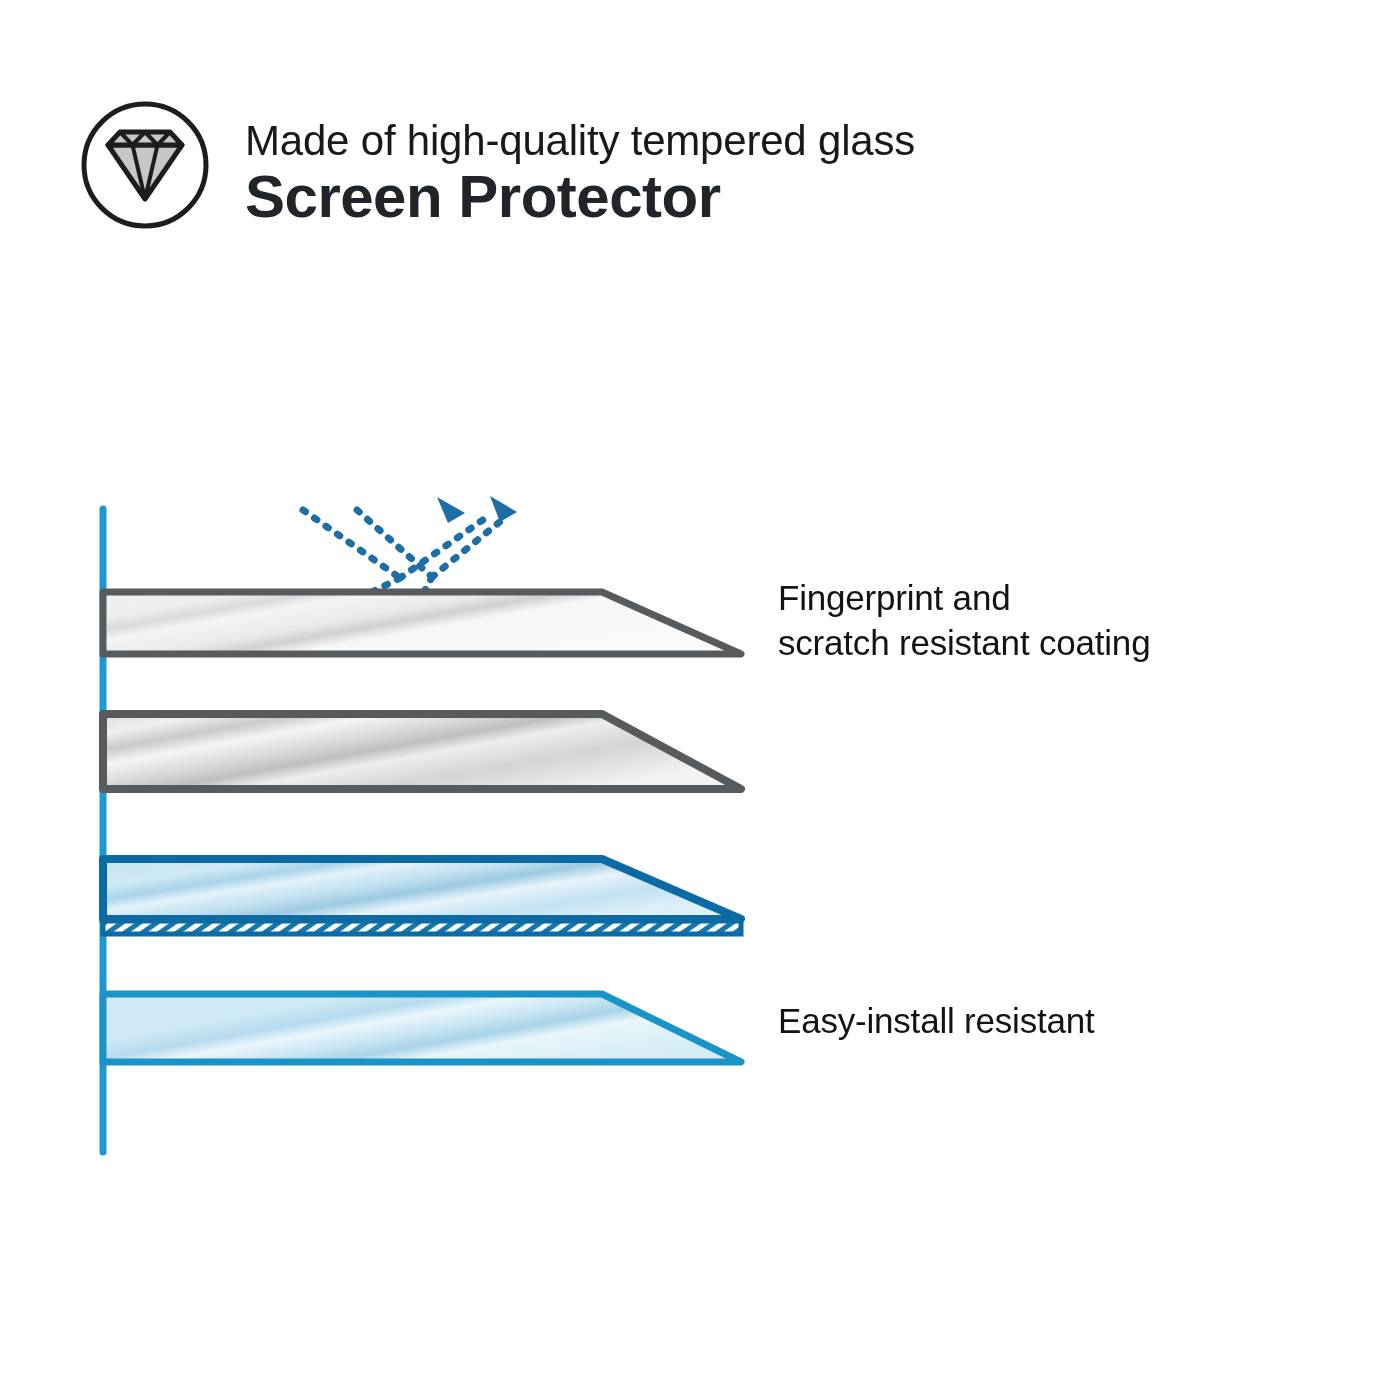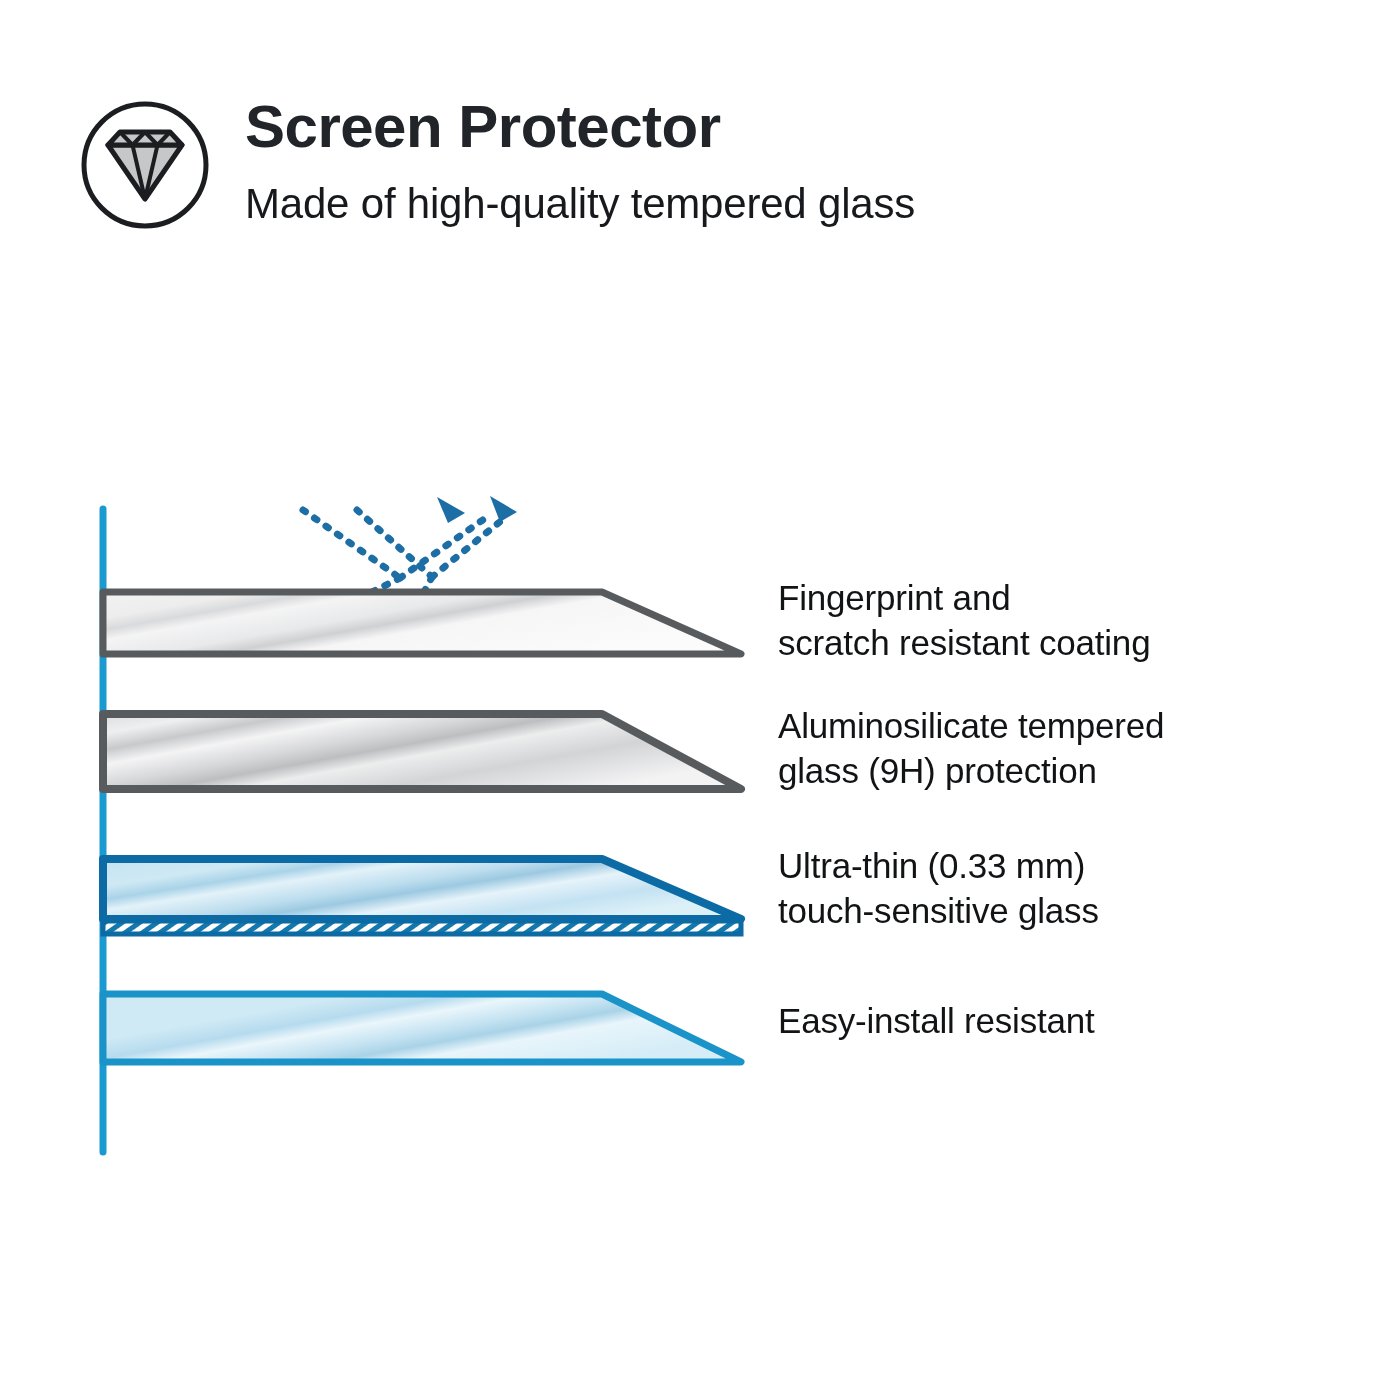--- a/index.html
+++ b/index.html
@@ -105,22 +105,22 @@
         <line x1="0" y1="-36" x2="-12.5" y2="-23" stroke="#1b1d21" stroke-width="4"></line>
         <line x1="0" y1="-36" x2="12.5" y2="-23" stroke="#1b1d21" stroke-width="4"></line>
         <line x1="25" y1="-36" x2="12.5" y2="-23" stroke="#1b1d21" stroke-width="4"></line>
         <line x1="-12.5" y1="-23" x2="0" y2="31" stroke="#1b1d21" stroke-width="4"></line>
         <line x1="12.5" y1="-23" x2="0" y2="31" stroke="#1b1d21" stroke-width="4"></line>
       </g>
     </svg>
   </div>
 
   <div id="title-block">
+    <div id="page-subtitle">Made of high-quality tempered glass</div>
     <div id="page-title">Screen Protector</div>
-    <div id="page-subtitle">Made of high-quality tempered glass</div>
   </div>
 
 </div>
 
 <div id="diagram-wrap">
 
   <svg id="layer-svg" width="1400" height="1400" viewBox="0 0 1400 1400">
     <defs>
 
       <linearGradient id="grayGrad1" x1="0" y1="0" x2="1" y2="0.55">
@@ -209,21 +209,17 @@
     </g>
 
     <g>
       <polygon points="103,990 602,990 741,1058 103,1058" fill="url(#blueGrad2)" stroke="#1a93c8" stroke-width="7" stroke-linejoin="round"></polygon>
     </g>
   </svg>
 
   <div class="layer-label" id="label-0">Fingerprint and
 scratch resistant coating</div>
 
-  <div class="layer-label" id="label-1">Aluminosilicate tempered
-glass (9H) protection</div>
-
-  <div class="layer-label" id="label-2">Ultra-thin (0.33 mm)
-touch-sensitive glass</div>
+
 
   <div class="layer-label" id="label-3">Easy-install resistant</div>
 
 </div>
 
 </body></html>

